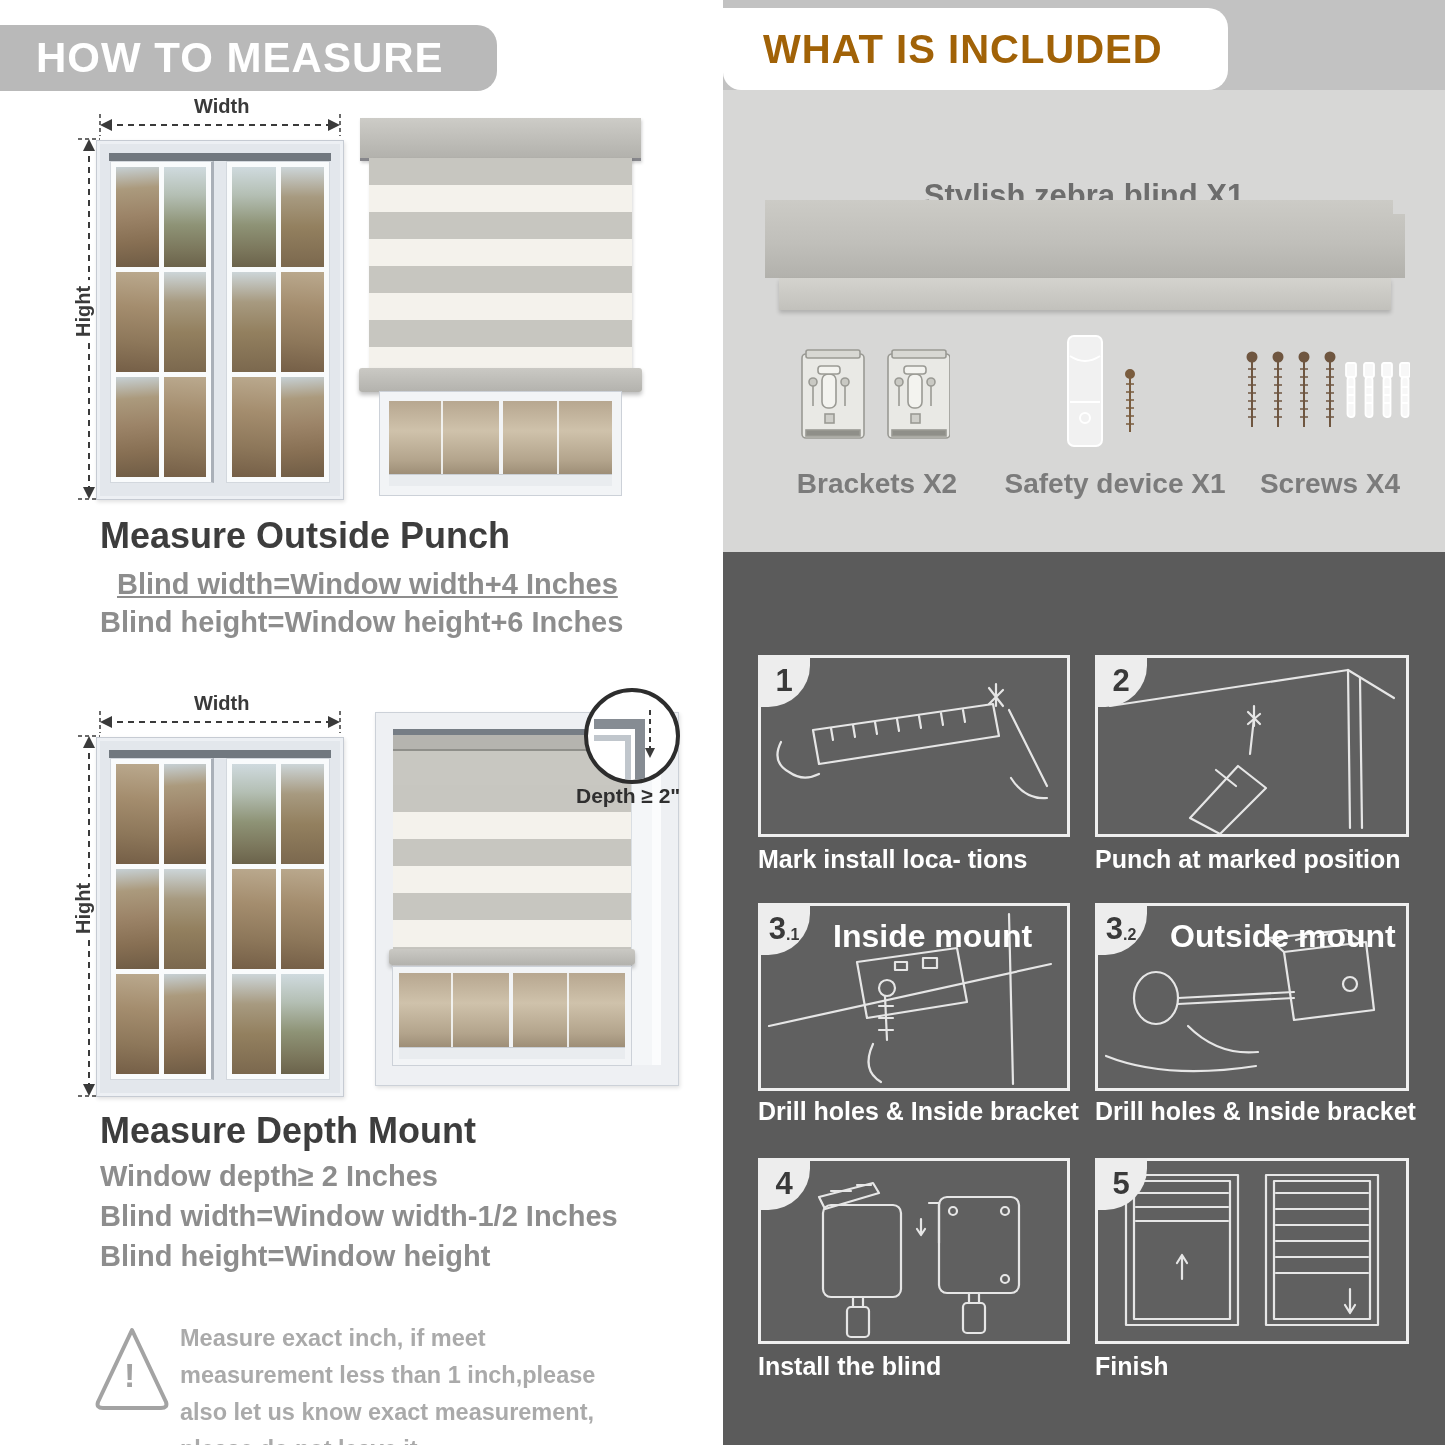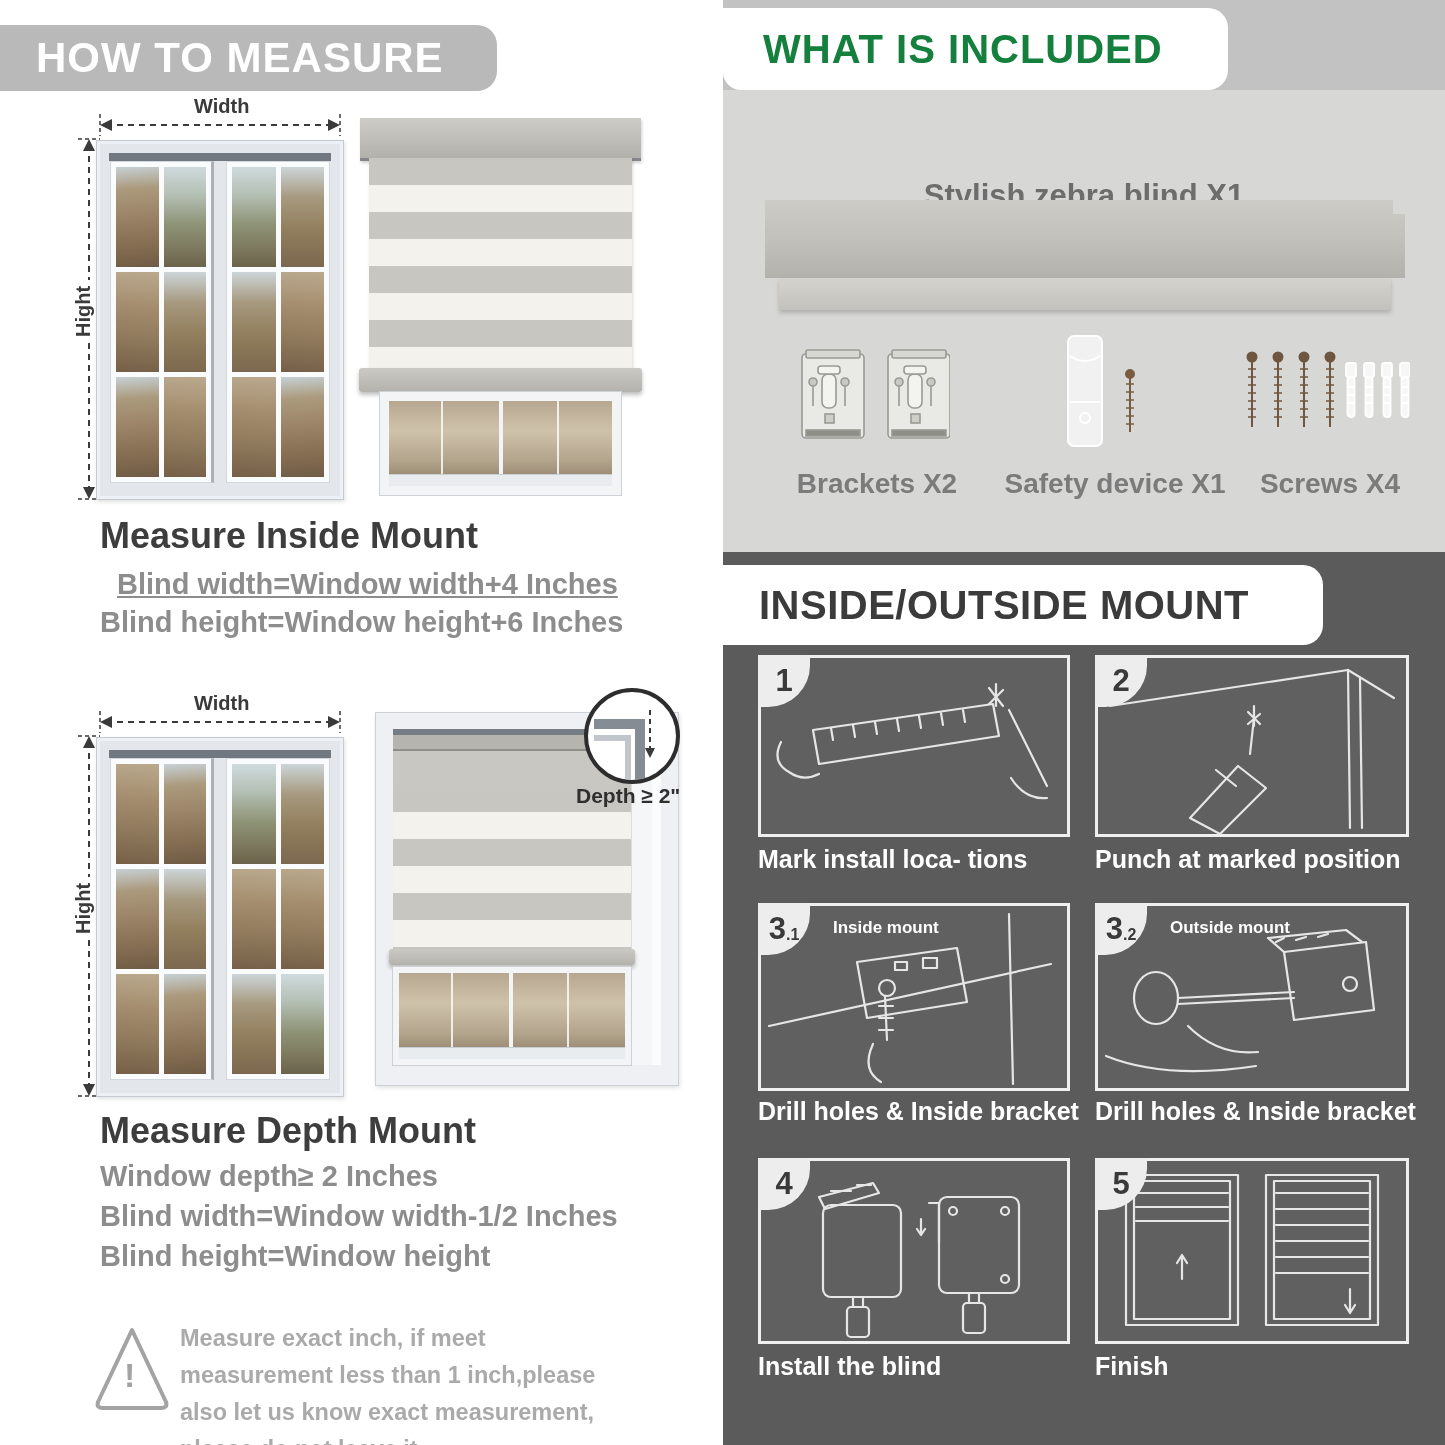--- a/index.html
+++ b/index.html
@@ -47,41 +47,41 @@
   
   .mag{width:88px;height:88px;border:4px solid #2d2d2d;border-radius:50%;background:#ffffff;overflow:hidden;}
   .depth-label{font-size:21px;font-weight:bold;color:#2f2f2f;}
 
   
   .warn-text{font-size:23.5px;font-weight:bold;color:#aaaaaa;line-height:37px;width:452px;}
 
   
   .rt-top{left:723px;top:0;width:722px;height:552px;background:#c2c2c2;}
   .rt-titlebox{left:723px;top:8px;width:505px;height:82px;background:#ffffff;
-    border-radius:0 20px 20px 18px;color:#15803d;font-size:40px;font-weight:bold;
+    border-radius:0 20px 20px 18px;color:#a16207;font-size:40px;font-weight:bold;
     line-height:82px;padding-left:40px;letter-spacing:1px;box-sizing:border-box;}
   .rt-content{left:723px;top:90px;width:722px;height:462px;background:#d7d7d6;}
   .blind-label{width:722px;text-align:center;font-size:31px;font-weight:bold;color:#6d6d6d;}
   .headrail{background:linear-gradient(180deg,#cccbc6 0%,#c0bfba 55%,#b2b1ac 100%);
     box-shadow:1px 2px 3px rgba(0,0,0,.15);
     clip-path:polygon(0 0,calc(100% - 12px) 0,calc(100% - 12px) 14px,100% 14px,100% 100%,0 100%);}
   .headrail-lip{background:linear-gradient(180deg,#d4d3ce,#c2c1bc);box-shadow:0 3px 4px rgba(0,0,0,.18);}
   .inc-label{font-size:28px;font-weight:bold;color:#7b7b7b;text-align:center;}
 
   .rt-dark{left:723px;top:552px;width:722px;height:893px;background:#5b5b5b;}
   .dark-titlebox{left:723px;top:565px;width:600px;height:80px;background:#ffffff;
     border-radius:0 20px 20px 0;color:#3b3b3b;font-size:40px;font-weight:bold;
     line-height:80px;padding-left:36px;letter-spacing:.5px;box-sizing:border-box;}
 
   .panel{border:3px solid #efefef;background:#606060;box-sizing:border-box;}
   .badge{position:absolute;left:-3px;top:-3px;width:52px;height:52px;background:#ededed;
     border-radius:0 0 80% 0;color:#3a3a3a;font-weight:bold;font-size:31px;
     display:flex;align-items:center;justify-content:center;}
   .badge .sub{font-size:16px;margin-top:12px;}
-  .panel-label{position:absolute;left:72px;top:12px;color:#ffffff;font-size:17px;font-weight:bold;}
+  .panel-label{position:absolute;left:72px;top:12px;color:#ffffff;font-size:32px;font-weight:bold;}
   .caption{color:#ffffff;font-size:25px;font-weight:bold;}
   .sketch{position:absolute;left:0;top:0;width:100%;height:100%;}
   .sketch path,.sketch line,.sketch polyline,.sketch rect,.sketch circle,.sketch polygon,.sketch ellipse
     {fill:none;stroke:#e6e6e6;stroke-width:2.2;stroke-linecap:round;stroke-linejoin:round;}
 </style>
 </head>
 <body>
 
 <div id="canvas">
 
@@ -128,21 +128,21 @@
   <div class="abs cassette" style="left:360px;top:118px;width:281px;height:40px;"></div>
   <div class="abs zebra" style="left:369px;top:158px;width:263px;height:212px;box-shadow:1px 2px 3px rgba(0,0,0,.15);"></div>
   <div class="abs rail" style="left:359px;top:368px;width:283px;height:24px;"></div>
   <div class="abs low-window" style="left:380px;top:392px;width:241px;height:103px;">
     <div class="low-mull" style="left:110px;"></div>
     <div class="low-mull2" style="left:52px;"></div>
     <div class="low-mull2" style="left:168px;"></div>
     <div class="low-sill"></div>
   </div>
 
-  <div class="abs h-measure" style="left:100px;top:515px;">Measure Inside Mount</div>
+  <div class="abs h-measure" style="left:100px;top:515px;">Measure Outside Punch</div>
   <div class="abs l-measure" style="left:117px;top:568px;text-decoration:underline;">Blind width=Window width+4 Inches</div>
   <div class="abs l-measure" style="left:100px;top:606px;">Blind height=Window height+6 Inches</div>
 
   <svg class="abs" style="left:96px;top:705px;" width="248" height="30">
     <line x1="4" y1="6" x2="4" y2="28" stroke="#3a3a3a" stroke-width="1.5" stroke-dasharray="4 3"></line>
     <line x1="244" y1="6" x2="244" y2="28" stroke="#3a3a3a" stroke-width="1.5" stroke-dasharray="4 3"></line>
     <line x1="10" y1="17" x2="238" y2="17" stroke="#3a3a3a" stroke-width="2" stroke-dasharray="6 5"></line>
     <polygon points="4,17 16,11 16,23" fill="#3a3a3a" stroke="none"></polygon>
     <polygon points="244,17 232,11 232,23" fill="#3a3a3a" stroke="none"></polygon>
   </svg>
@@ -309,21 +309,20 @@
           <path d="M3.5 24h7M3.5 32h7M3.5 40h7" fill="none"></path>
         </g>
     </g>
   </svg>
 
   <div class="abs inc-label" style="left:762px;top:468px;width:230px;">Brackets X2</div>
   <div class="abs inc-label" style="left:985px;top:468px;width:260px;">Safety device X1</div>
   <div class="abs inc-label" style="left:1250px;top:468px;width:160px;">Screws X4</div>
 
   <div class="abs rt-dark"></div>
-  <div class="abs dark-titlebox">INSIDE/OUTSIDE MOUNT</div>
 
   <div class="abs panel" style="left:758px;top:655px;width:312px;height:182px;">
     <svg class="sketch" viewBox="0 0 306 176">
       <polygon points="52,72 232,46 238,78 58,106"></polygon>
       <path d="M70 70 l2 12 M92 67 l2 12 M114 64 l2 12 M136 61 l2 12 M158 58 l2 12 M180 55 l2 12 M202 52 l2 12"></path>
       <path d="M228 30 l14 18 M242 32 l-14 14 M235 26 l0 22"></path>
       <line x1="248" y1="52" x2="286" y2="128"></line>
       <path d="M20 84 q-10 20 8 30 q14 10 30 2"></path>
       <path d="M250 120 q14 22 36 20"></path>
     </svg>

